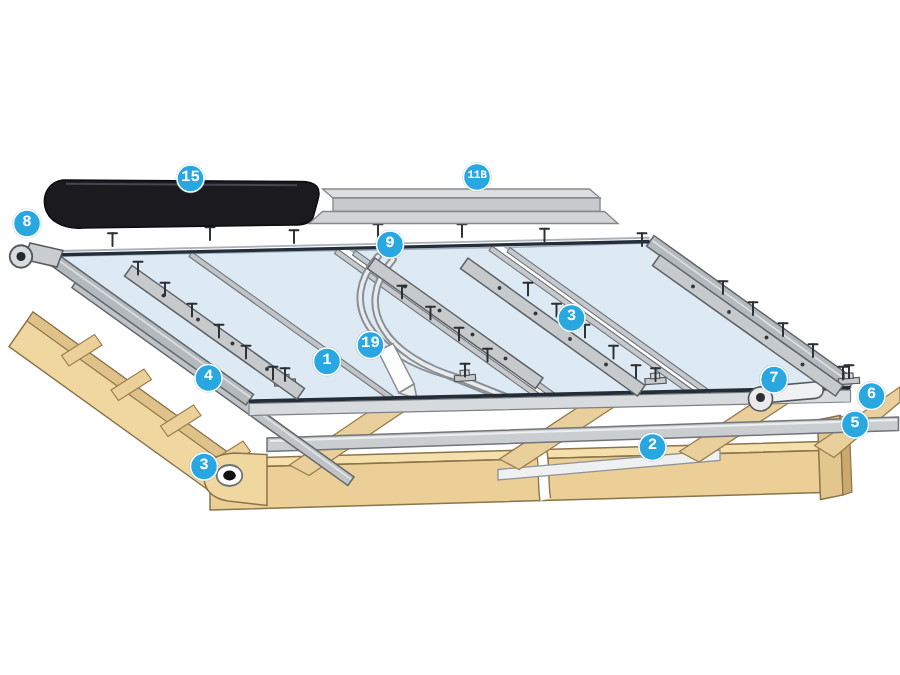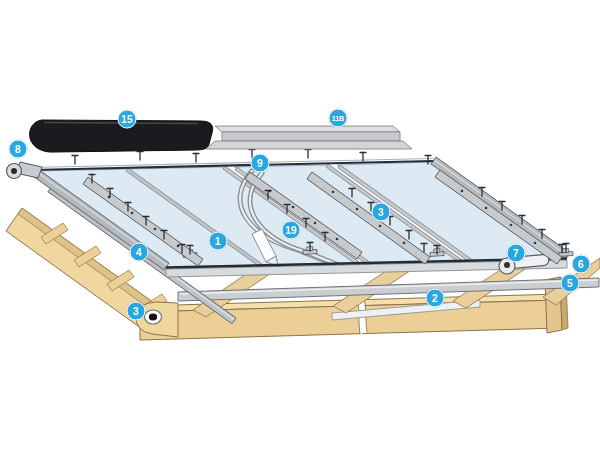--- a/index.html
+++ b/index.html
@@ -1,30 +1,30 @@
 <!DOCTYPE html>
 <html><head>
 <meta charset="utf-8">
 <style>
   html,body{margin:0;padding:0;background:#ffffff;}
   .stage{
     position:relative;width:600px;height:450px;background:#ffffff;
-    overflow:hidden;font-family:Liberation Sans, sans-serif;
+    overflow:hidden;font-family:Liberation Mono, monospace;
   }
   .stage svg{position:absolute;left:0;top:0;}
   .callout{
     position:absolute;width:19px;height:19px;border-radius:50%;
     color:#fff;display:flex;align-items:center;justify-content:center;
     font-weight:bold;font-size:10.5px;line-height:1;
     border:1.5px solid #ffffff;box-sizing:border-box;
     transform:translate(-50%,-50%);
     box-shadow:0 0 0 0.5px rgba(120,170,200,0.35);
     user-select:none;
   }
-  .callout.small{font-size:7.5px;letter-spacing:-0.3px;margin-left:20px;}
+  .callout.small{font-size:7.5px;letter-spacing:-0.3px;}
 </style>
 </head>
 <body>
 
 <div class="stage">
 
 <svg width="600" height="450" viewBox="0 0 600 450" xmlns="http://www.w3.org/2000/svg">
   <defs>
     <g id="screw-glyph" stroke="#2b2f33" stroke-width="1.3" stroke-linecap="round">
       <line x1="0" y1="0.5" x2="0" y2="9"></line>
@@ -244,21 +244,21 @@
   </g>
 </svg>
 
 <div id="callout-layer">
       <div class="callout" style="left: 127px; top: 119px; background: rgb(41, 167, 224); color: rgb(255, 255, 255);">15</div>
       <div class="callout small" style="left: 318px; top: 118px; background: rgb(41, 167, 224); color: rgb(255, 255, 255);">11B</div>
       <div class="callout" style="left: 18px; top: 149px; background: rgb(41, 167, 224); color: rgb(255, 255, 255);">8</div>
       <div class="callout" style="left: 260px; top: 163px; background: rgb(41, 167, 224); color: rgb(255, 255, 255);">9</div>
       <div class="callout" style="left: 381px; top: 212px; background: rgb(41, 167, 224); color: rgb(255, 255, 255);">3</div>
       <div class="callout" style="left: 218px; top: 241px; background: rgb(41, 167, 224); color: rgb(255, 255, 255);">1</div>
-      <div class="callout" style="left: 247px; top: 230px; background: rgb(41, 167, 224); color: rgb(255, 255, 255); margin-left: 44px;">19</div>
+      <div class="callout" style="left: 247px; top: 230px; background: rgb(41, 167, 224); color: rgb(255, 255, 255);">19</div>
       <div class="callout" style="left: 139px; top: 252px; background: rgb(41, 167, 224); color: rgb(255, 255, 255);">4</div>
       <div class="callout" style="left: 516px; top: 253px; background: rgb(41, 167, 224); color: rgb(255, 255, 255);">7</div>
       <div class="callout" style="left: 581px; top: 264px; background: rgb(41, 167, 224); color: rgb(255, 255, 255);">6</div>
       <div class="callout" style="left: 570px; top: 283px; background: rgb(41, 167, 224); color: rgb(255, 255, 255);">5</div>
       <div class="callout" style="left: 435px; top: 298px; background: rgb(41, 167, 224); color: rgb(255, 255, 255);">2</div>
       <div class="callout" style="left: 136px; top: 311px; background: rgb(41, 167, 224); color: rgb(255, 255, 255);">3</div>
     </div>
 
 </div>
 

